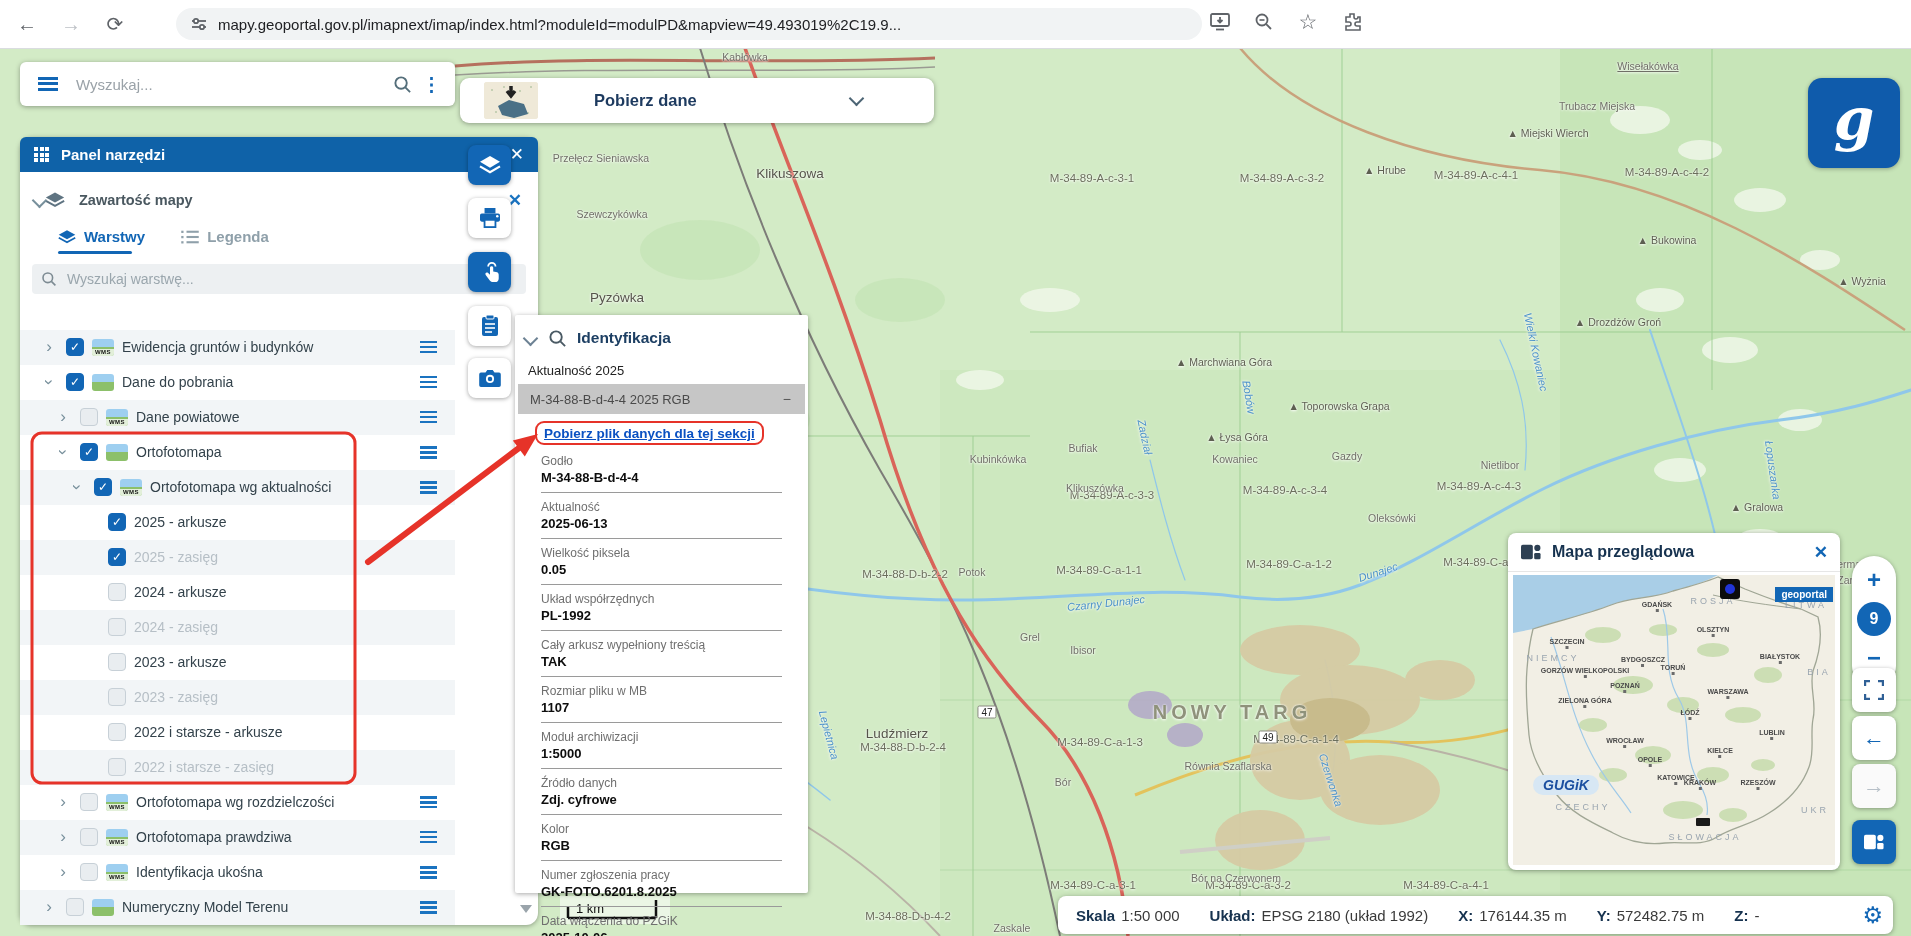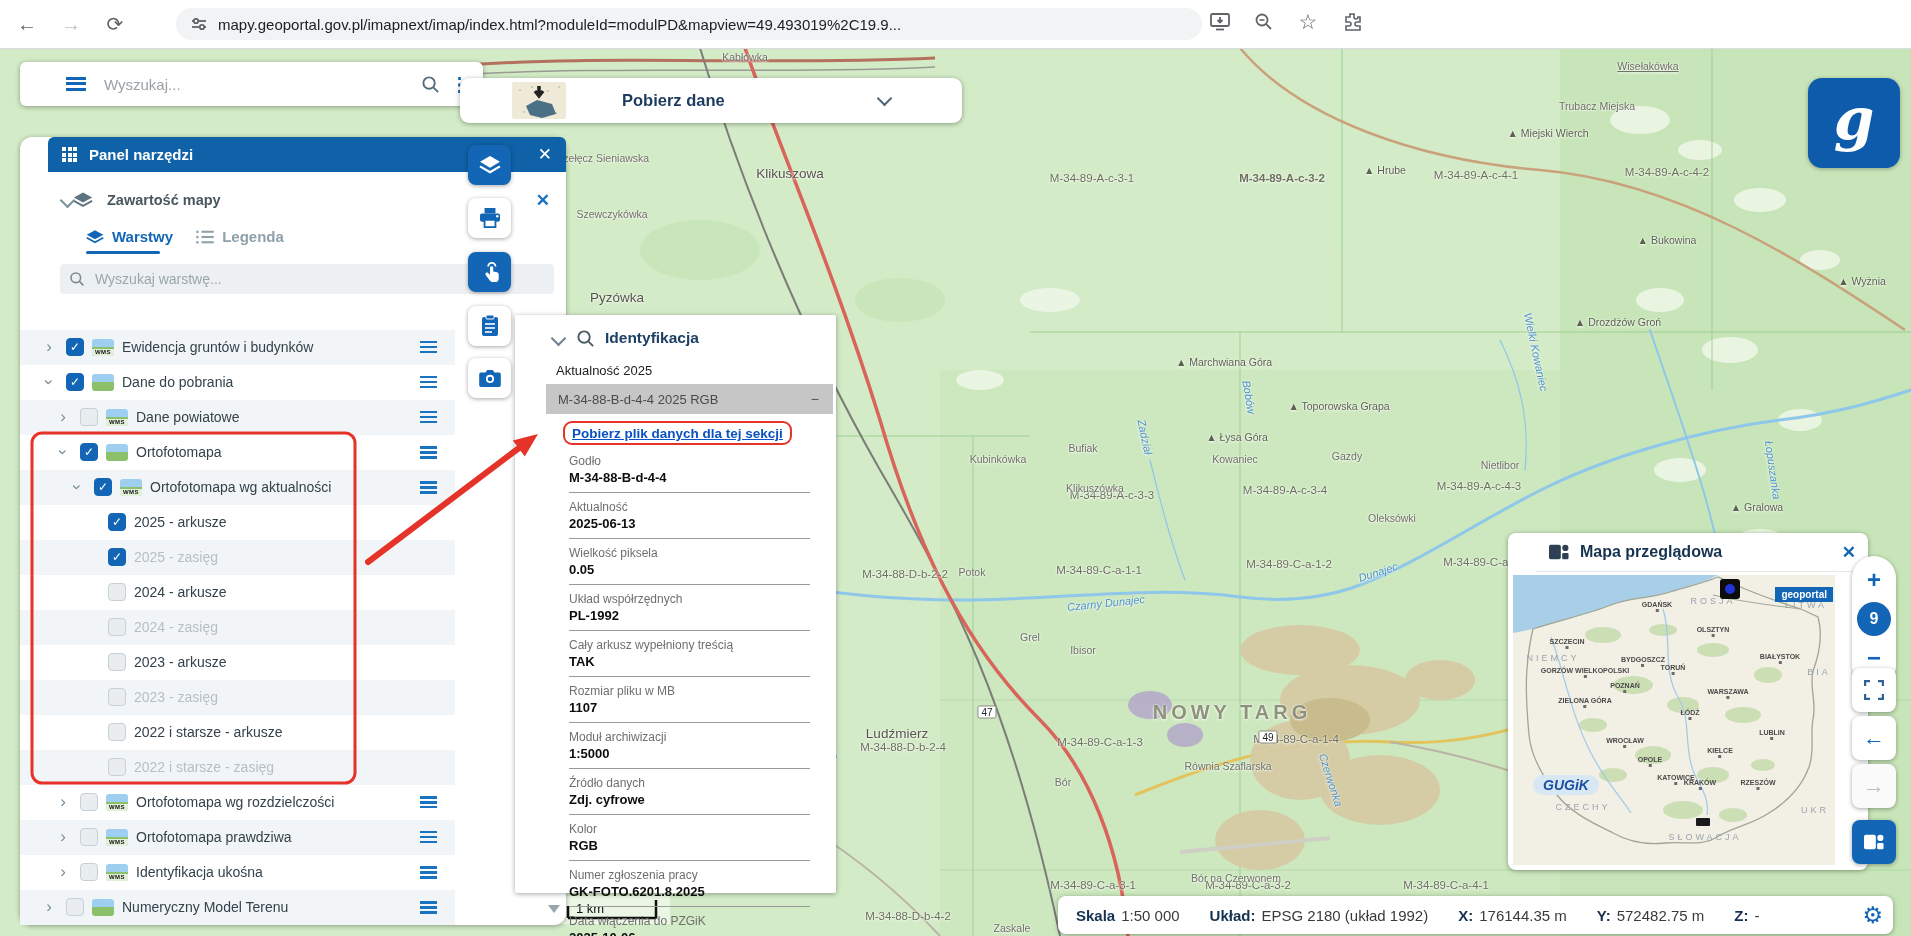--- a/index.html
+++ b/index.html
@@ -27,21 +27,21 @@
         text-shadow:0 0 2px rgba(255,255,255,.95),0 1px 3px rgba(255,255,255,.8);}
   .mlab.g{font-size:11.5px;color:#6b6f5c;}
   .mlab.p{font-size:10.5px;color:#6f6f66;}
   .mlab.t{font-size:13.5px;color:#55544a;}
   .mlab.k{font-size:10.5px;color:#5d5f51;}
   .mlab.r{font-size:11px;font-style:italic;color:#4c92c9;}
   .mlab.city{font-size:20px;font-weight:bold;letter-spacing:4px;color:#8f927b;}
   .mlab.s{font-size:10px;color:#222;background:#fff;border:1px solid #8a8a80;padding:0 3px;border-radius:2px;}
 
   
-  .card{position:absolute;background:#fff;box-shadow:0 1px 5px rgba(0,0,0,.35);z-index:8;padding-left:28px;}
+  .card{position:absolute;background:#fff;box-shadow:0 1px 5px rgba(0,0,0,.35);z-index:8;}
 
   
   .searchcard{left:20px;top:62px;width:435px;height:44px;border-radius:6px;display:flex;align-items:center;}
   .hamb{width:20px;height:14px;margin-left:18px;
         background:repeating-linear-gradient(#1266b5 0 3px,transparent 3px 5.5px);}
   .search-input{flex:1;border:0;outline:0;font-size:15px;color:#444;margin-left:16px;background:transparent;}
   .search-input::placeholder{color:#9aa2a8;}
   .dots3{font-size:19px;color:#1266b5;font-weight:bold;margin:0 14px 0 10px;}
 
   
@@ -57,21 +57,21 @@
   .sidebar{left:20px;top:137px;width:518px;height:788px;border-radius:12px;}
   .sb-head{height:35px;background:#0f62a8;border-radius:6px 6px 0 0;display:flex;align-items:center;color:#fff;}
   .gridic{display:grid;grid-template-columns:repeat(3,4px);grid-template-rows:repeat(3,4px);gap:1.5px;margin-left:14px;}
   .gridic i{background:#fff;}
   .sb-title{font-size:15px;font-weight:bold;margin-left:12px;}
   .sb-x{margin-left:auto;margin-right:14px;font-size:17px;cursor:pointer;}
   .zaw{display:flex;align-items:center;height:40px;margin-top:8px;}
   .zaw .chev{border-color:#78909c;margin-left:14px;}
   .zaw-title{font-size:14.5px;font-weight:bold;color:#49575f;margin-left:14px;}
   .zaw-x{margin-left:auto;margin-right:16px;color:#1a73c0;font-size:17px;font-weight:bold;}
-  .tabs{display:flex;align-items:center;margin:8px 0 0 38px;gap:23px;}
+  .tabs{display:flex;align-items:center;margin:8px 0 0 38px;gap:36px;}
   .tab{display:flex;align-items:center;gap:8px;font-size:15px;font-weight:bold;}
   .tab.active{color:#1266b5;}
   .tab.idle{color:#8fa0aa;}
   .tab-underline{width:74px;height:3px;background:#1266b5;margin:6px 0 0 38px;border-radius:2px;}
   .lsearch{margin:10px 12px 0 12px;height:30px;background:#edf0f2;border-radius:4px;
            display:flex;align-items:center;}
   .lsearch input{border:0;outline:0;background:transparent;font-size:14px;color:#555;margin-left:8px;flex:1;}
   .lsearch input::placeholder{color:#9aa6ad;}
   #layer-list{position:absolute;left:0;top:193px;width:435px;}
   .layer-row{position:relative;height:35px;}
@@ -245,21 +245,21 @@
       </g>
       <ellipse cx="1330" cy="720" rx="40" ry="22" fill="#c8bb8c"></ellipse>
       <g fill="#b3a8c9" opacity="0.85">
         <ellipse cx="1150" cy="705" rx="22" ry="14"></ellipse>
           <ellipse cx="1185" cy="735" rx="18" ry="12"></ellipse>
       </g>
       <path d="M1180,852 L1330,838" stroke="#cfcfc6" stroke-width="4" fill="none"></path>
     </svg>
     <div id="map-labels">
         <span class="mlab g" style="left: 1092px; top: 178px;">M-34-89-A-c-3-1</span>
-        <span class="mlab g" style="left: 1282px; top: 178px; font-weight: bold;">M-34-89-A-c-3-2</span>
+        <span class="mlab g" style="left: 1282px; top: 178px;">M-34-89-A-c-3-2</span>
         <span class="mlab g" style="left: 1476px; top: 175px;">M-34-89-A-c-4-1</span>
         <span class="mlab g" style="left: 1667px; top: 172px;">M-34-89-A-c-4-2</span>
         <span class="mlab g" style="left: 1112px; top: 495px;">M-34-89-A-c-3-3</span>
         <span class="mlab g" style="left: 1285px; top: 490px;">M-34-89-A-c-3-4</span>
         <span class="mlab g" style="left: 1479px; top: 486px;">M-34-89-A-c-4-3</span>
         <span class="mlab g" style="left: 905px; top: 574px;">M-34-88-D-b-2-2</span>
         <span class="mlab g" style="left: 1099px; top: 570px;">M-34-89-C-a-1-1</span>
         <span class="mlab g" style="left: 1289px; top: 564px;">M-34-89-C-a-1-2</span>
         <span class="mlab g" style="left: 1486px; top: 562px;">M-34-89-C-a-2-1</span>
         <span class="mlab g" style="left: 903px; top: 747px;">M-34-88-D-b-2-4</span>

